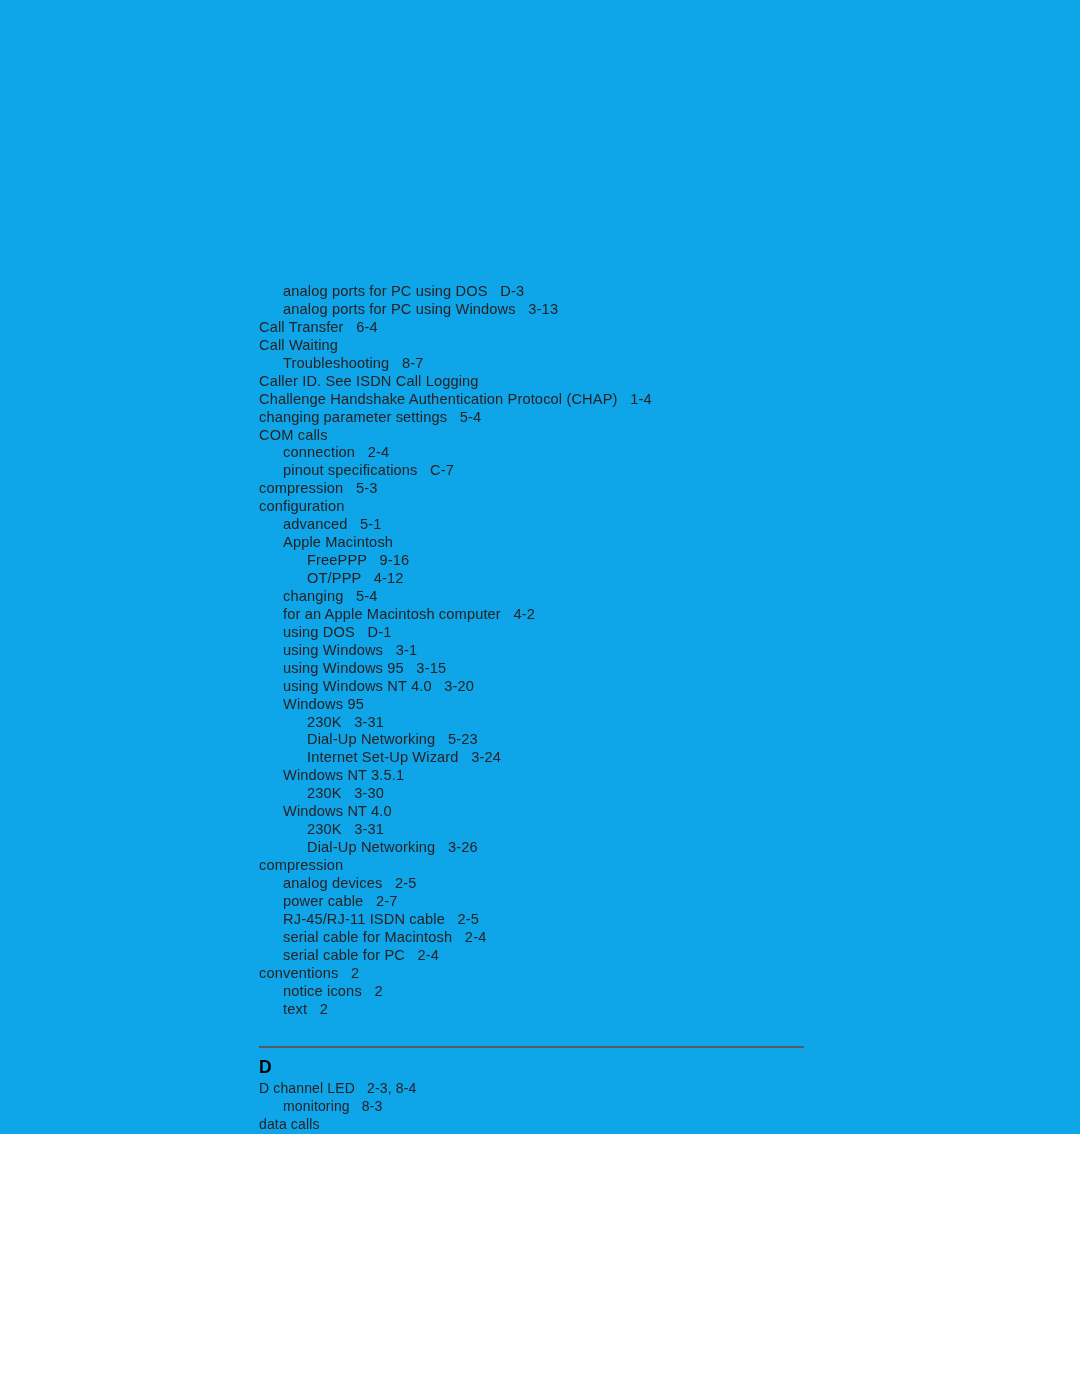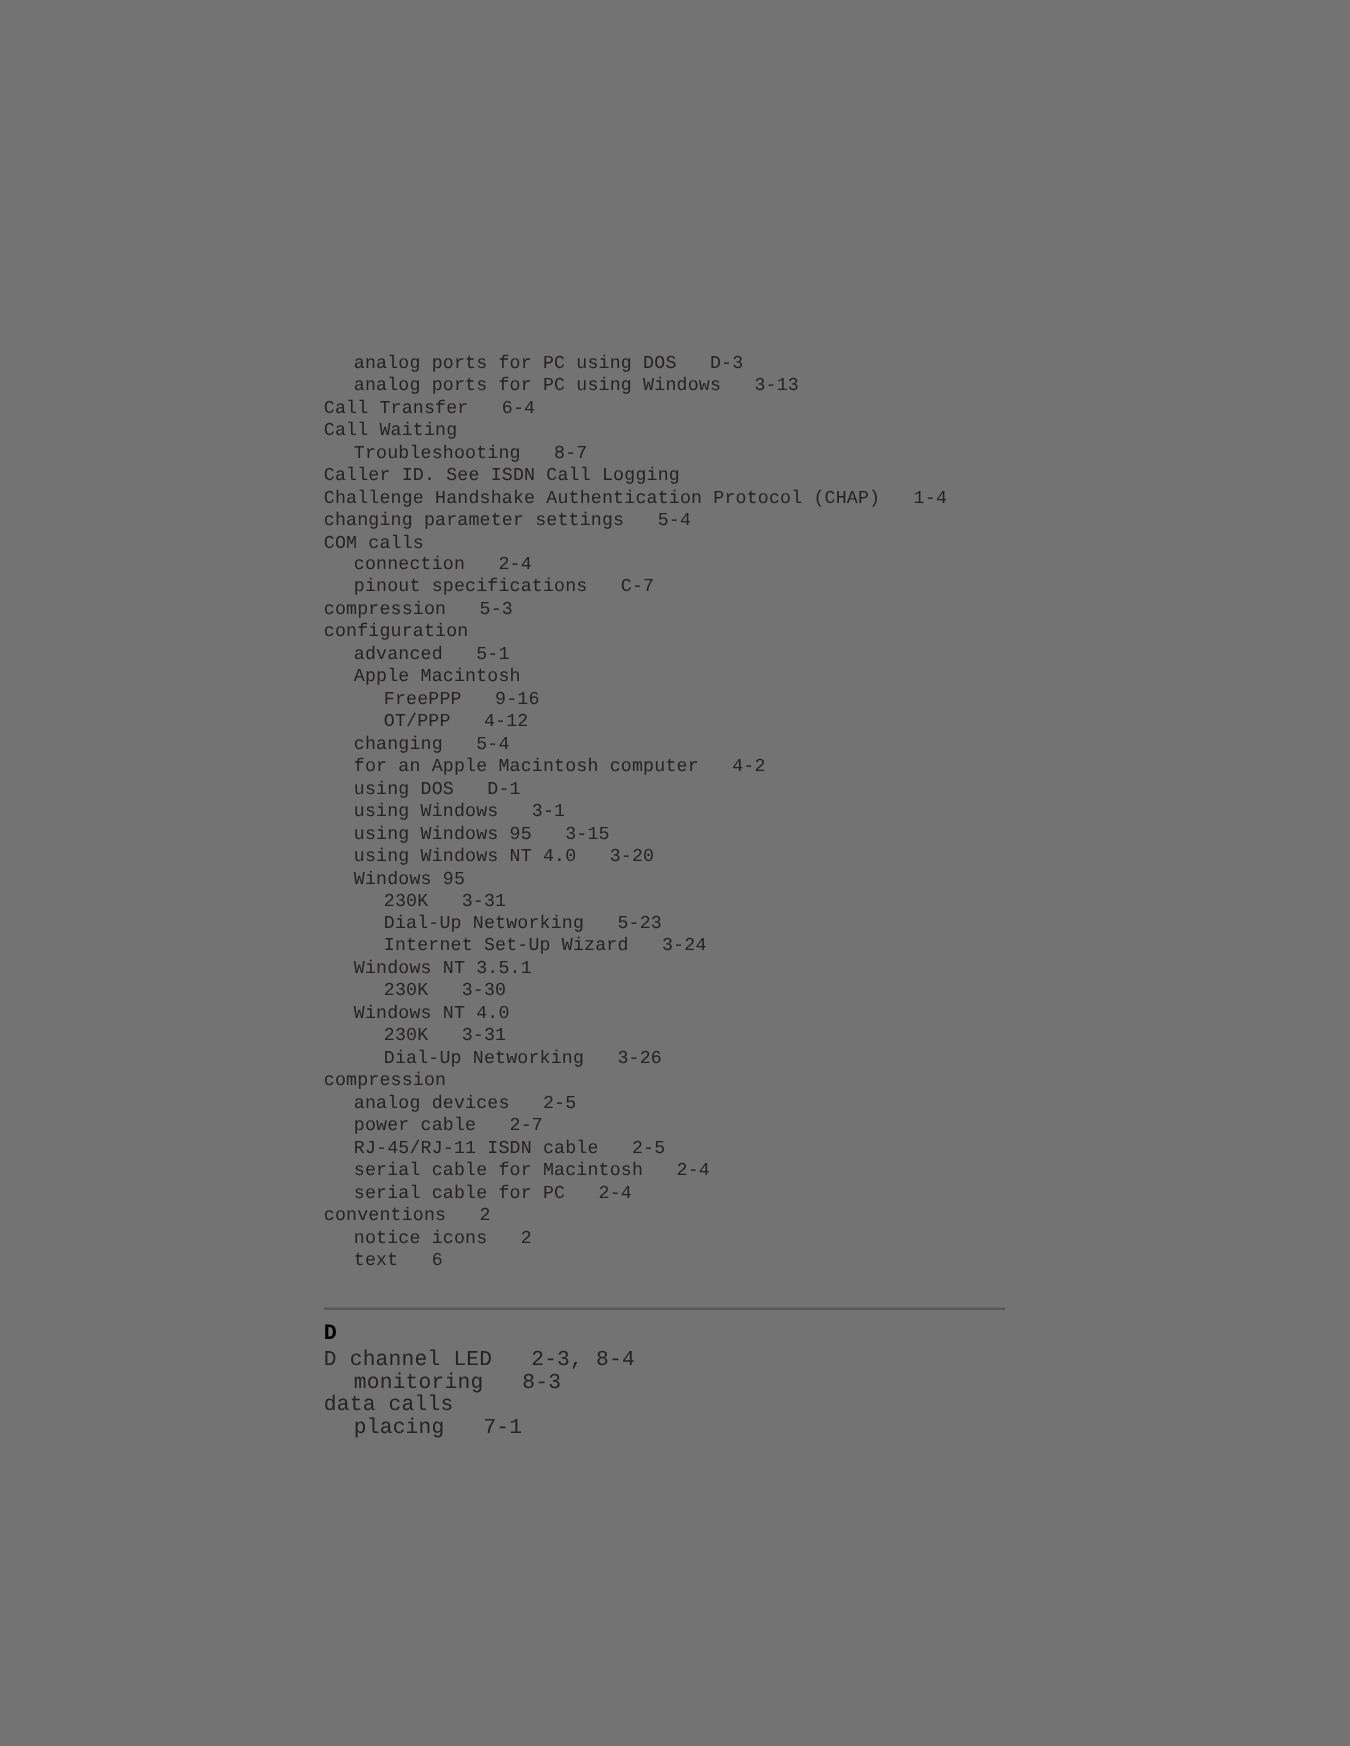--- a/index.html
+++ b/index.html
@@ -11,24 +11,23 @@
     width: 1080px;
     height: 1397px;
     background: #ffffff;
     font-family: "Liberation Sans", sans-serif;
     -webkit-font-smoothing: antialiased;
   }
 
   #page {
     position: relative;
     width: 1080px;
-    height: 1397px;
-    background: #737373;
+    height: 1134px;
+    background: #0ea5e9;
     overflow: hidden;
-    font-family: Liberation Mono, monospace;
   }
 
   
   .index-column {
     position: absolute;
     left: 259px;
     top: 283px;
     width: 560px;
   }
 
@@ -63,21 +62,21 @@
     font-size: 17.5px;
     line-height: 20px;
     font-weight: bold;
     color: #000000;
     margin-top: 9px;
     margin-bottom: 3px;
     letter-spacing: 0.01em;
   }
 
   .section-entries .index-entry {
-    font-size: 17px;
+    font-size: 14px;
     line-height: 17.93px;
   }
 </style>
 </head>
 <body>
 
 <div id="page">
 
   <div class="index-column" id="index-continued">
       <div class="index-entry lvl-1">analog ports for PC using DOS   D-3</div>
@@ -113,21 +112,21 @@
       <div class="index-entry lvl-2">230K   3-31</div>
       <div class="index-entry lvl-2">Dial-Up Networking   3-26</div>
       <div class="index-entry lvl-0">compression</div>
       <div class="index-entry lvl-1">analog devices   2-5</div>
       <div class="index-entry lvl-1">power cable   2-7</div>
       <div class="index-entry lvl-1">RJ-45/RJ-11 ISDN cable   2-5</div>
       <div class="index-entry lvl-1">serial cable for Macintosh   2-4</div>
       <div class="index-entry lvl-1">serial cable for PC   2-4</div>
       <div class="index-entry lvl-0">conventions   2</div>
       <div class="index-entry lvl-1">notice icons   2</div>
-      <div class="index-entry lvl-1">text   6</div>
+      <div class="index-entry lvl-1">text   2</div>
     </div>
 
   <div class="section-block" id="section-d-block">
     <div class="section-rule"></div>
     <div class="section-letter">D</div>
     <div class="section-entries" id="section-d-entries">
         <div class="index-entry lvl-0">D channel LED   2-3, 8-4</div>
         <div class="index-entry lvl-1">monitoring   8-3</div>
         <div class="index-entry lvl-0">data calls</div>
         <div class="index-entry lvl-1">placing   7-1</div>

